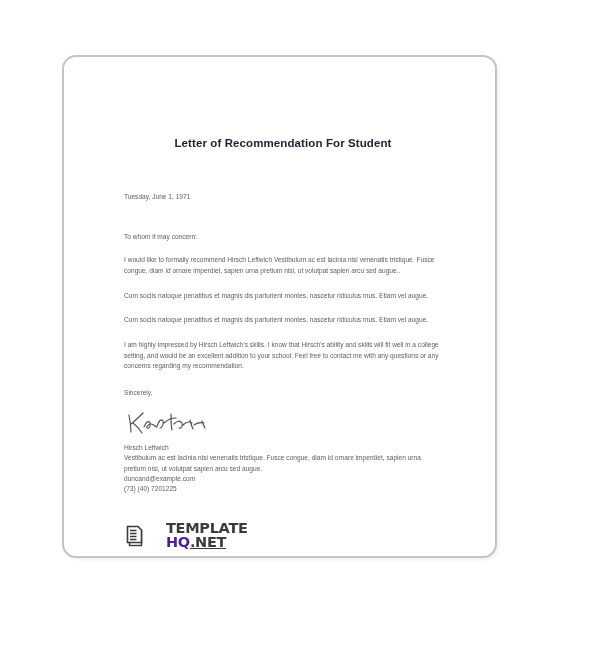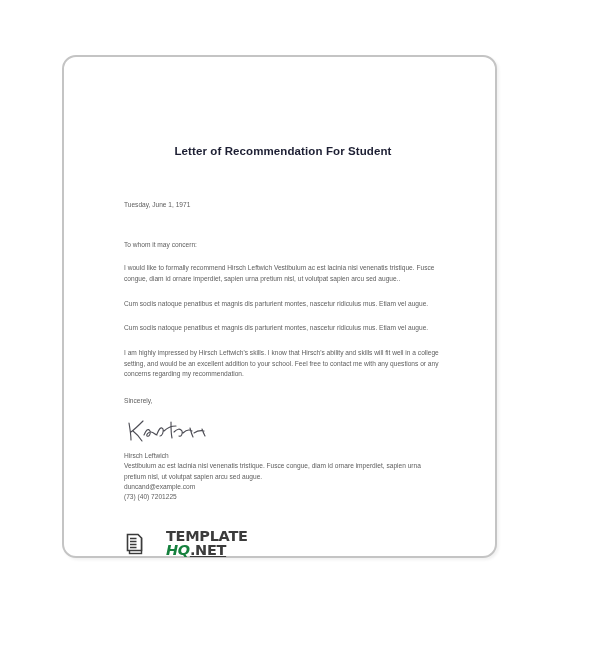--- a/index.html
+++ b/index.html
@@ -26,21 +26,21 @@
     border: 2px solid #c4c4c4;
     border-radius: 14px;
     box-sizing: border-box;
     box-shadow: 2px 2px 3px rgba(0,0,0,0.06);
   }
 
   
   #page-content {
     position: absolute;
     left: 60px;
-    top: 88px;
+    top: 80px;
     width: 318px;
   }
 
   #doc-title {
     font-size: 11.5px;
     font-weight: bold;
     color: #1d1f33;
     text-align: center;
     letter-spacing: 0.1px;
     margin: 0 0 0 0;
@@ -119,21 +119,21 @@
     line-height: 0.92;
   }
   .logo-row {
     font-family: "DejaVu Sans", sans-serif;
     font-weight: bold;
     font-size: 14.5px;
     letter-spacing: -0.3px;
   }
   #logo-line1 { color: #3b3b3b; }
   #logo-line2 { display: flex; }
-  #logo-hq { color: #15803d; font-style: italic; }
+  #logo-hq { color: #4c1d95; }
   #logo-net { color: #3b3b3b; text-decoration: underline; }
 </style>
 </head>
 <body>
 
 <div id="doc-frame">
 
   <div id="page-content">
 
     <div id="doc-title">Letter of Recommendation For Student</div>

